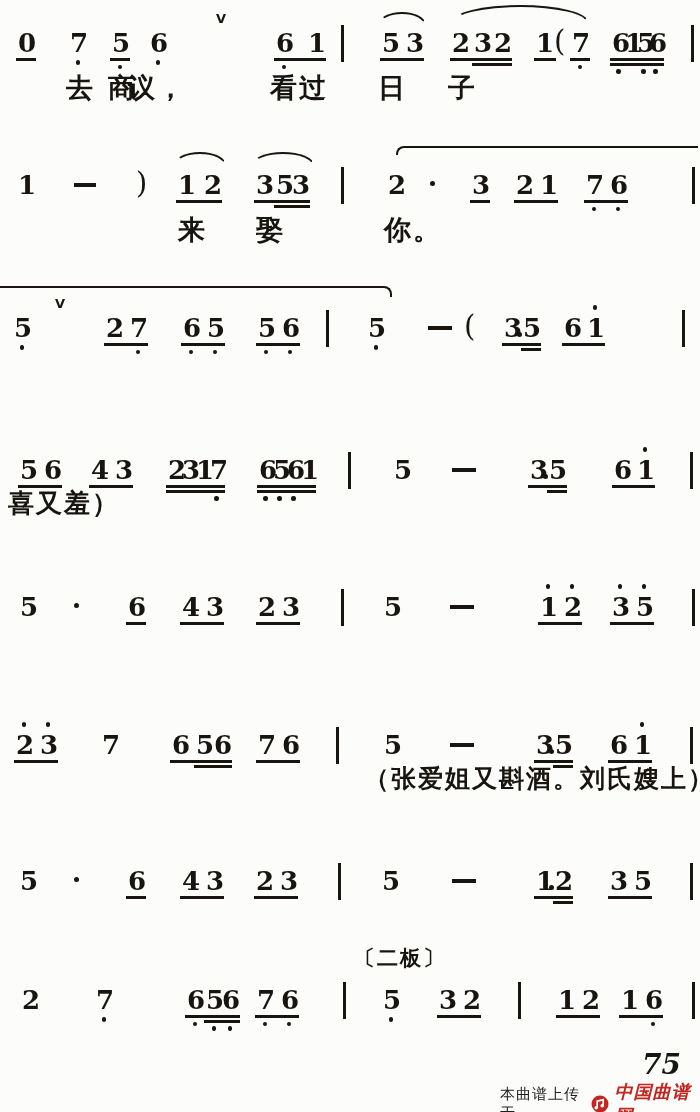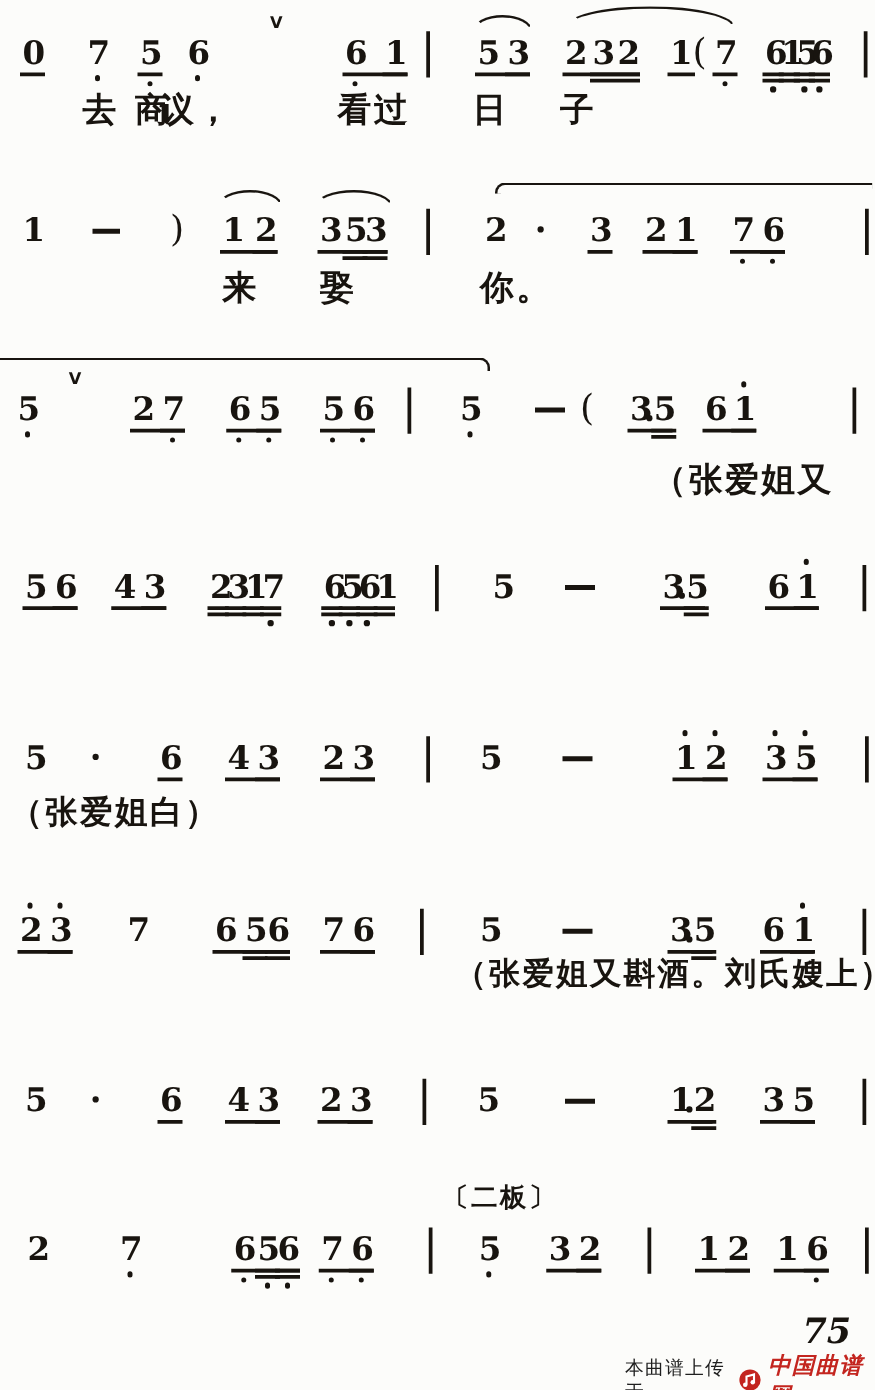--- a/index.html
+++ b/index.html
@@ -349,17 +349,16 @@
     <div class="phrase hookR" style="left: 0px; top: 286px; width: 392px; height: 11px;"></div>
     <div class="cjk" style="left: 66px; top: 70px; font-size: 27px;">去</div>
     <div class="cjk" style="left: 108px; top: 70px; font-size: 27px;">商</div>
     <div class="cjk" style="left: 128px; top: 70px; font-size: 27px;">议，</div>
     <div class="cjk" style="left: 270px; top: 70px; font-size: 27px;">看过</div>
     <div class="cjk" style="left: 378px; top: 70px; font-size: 27px;">日</div>
     <div class="cjk" style="left: 448px; top: 70px; font-size: 27px;">子</div>
     <div class="cjk" style="left: 178px; top: 212px; font-size: 27px;">来</div>
     <div class="cjk" style="left: 256px; top: 212px; font-size: 27px;">娶</div>
     <div class="cjk" style="left: 384px; top: 212px; font-size: 27px;">你。</div>
-    <div class="cjk" style="left: 522px; top: 366px; font-size: 27px;">（张爱姐又</div>
-    <div class="cjk" style="left: 8px; top: 632px; font-size: 26px;">（张爱姐白）</div>
+    <div class="cjk" style="left: 8px; top: 486px; font-size: 26px;">喜又羞）</div>
     <div class="cjk" style="left: 364px; top: 762px; font-size: 25px;">（张爱姐又斟酒。刘氏嫂上）</div>
     <div class="cjk" style="left: 354px; top: 944px; font-size: 21px;">〔二板〕</div>
   </div>
 
 </body></html>

